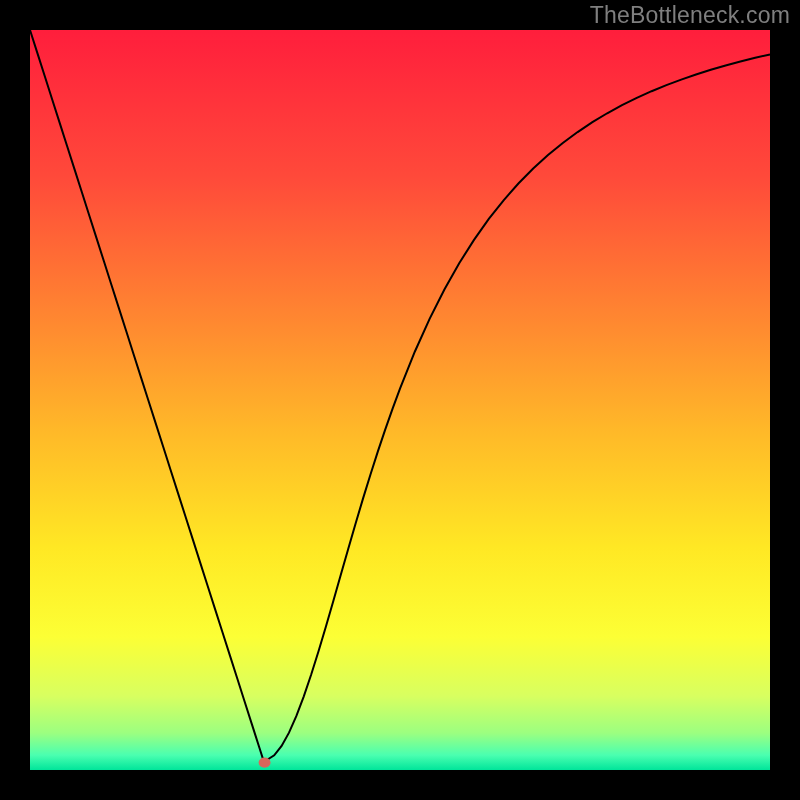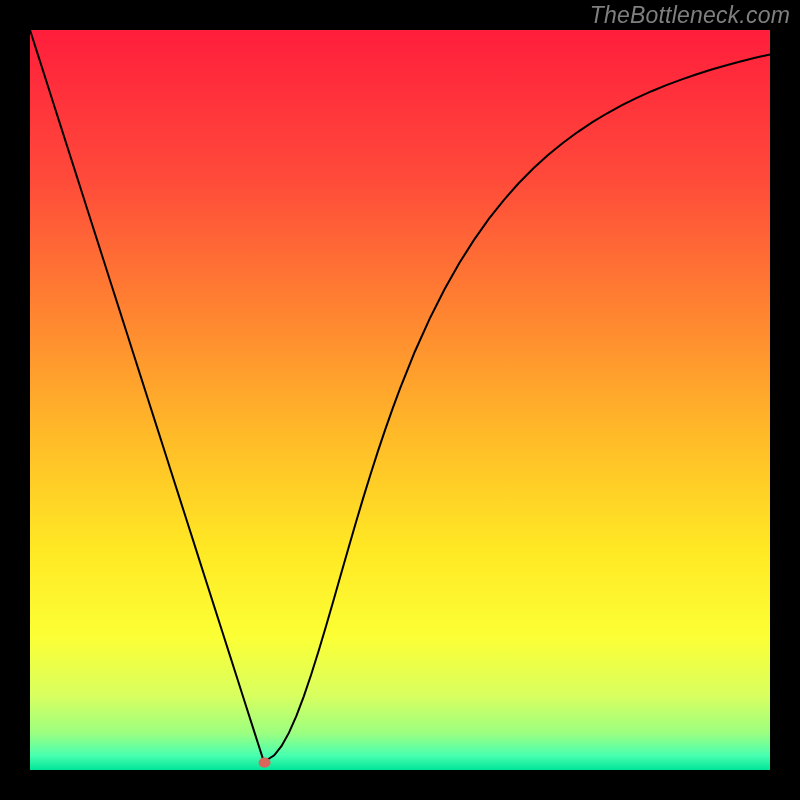--- a/index.html
+++ b/index.html
@@ -19,21 +19,20 @@
     display: block;
   }
   .watermark {
     position: absolute;
     top: 2px;
     right: 10px;
     font-size: 23px;
     color: #7f7f7f;
     font-family: Arial, Helvetica, sans-serif;
     letter-spacing: 0.2px;
-    font-style: italic;
   }
 </style>
 </head>
 <body>
 
 <div class="chart-wrap">
   <svg id="chart-svg" width="800" height="800" viewBox="0 0 800 800">
     <defs>
       <linearGradient id="bg-grad" x1="0" y1="0" x2="0" y2="1">
           <stop offset="0%" stop-color="#ff1e3c"></stop>

